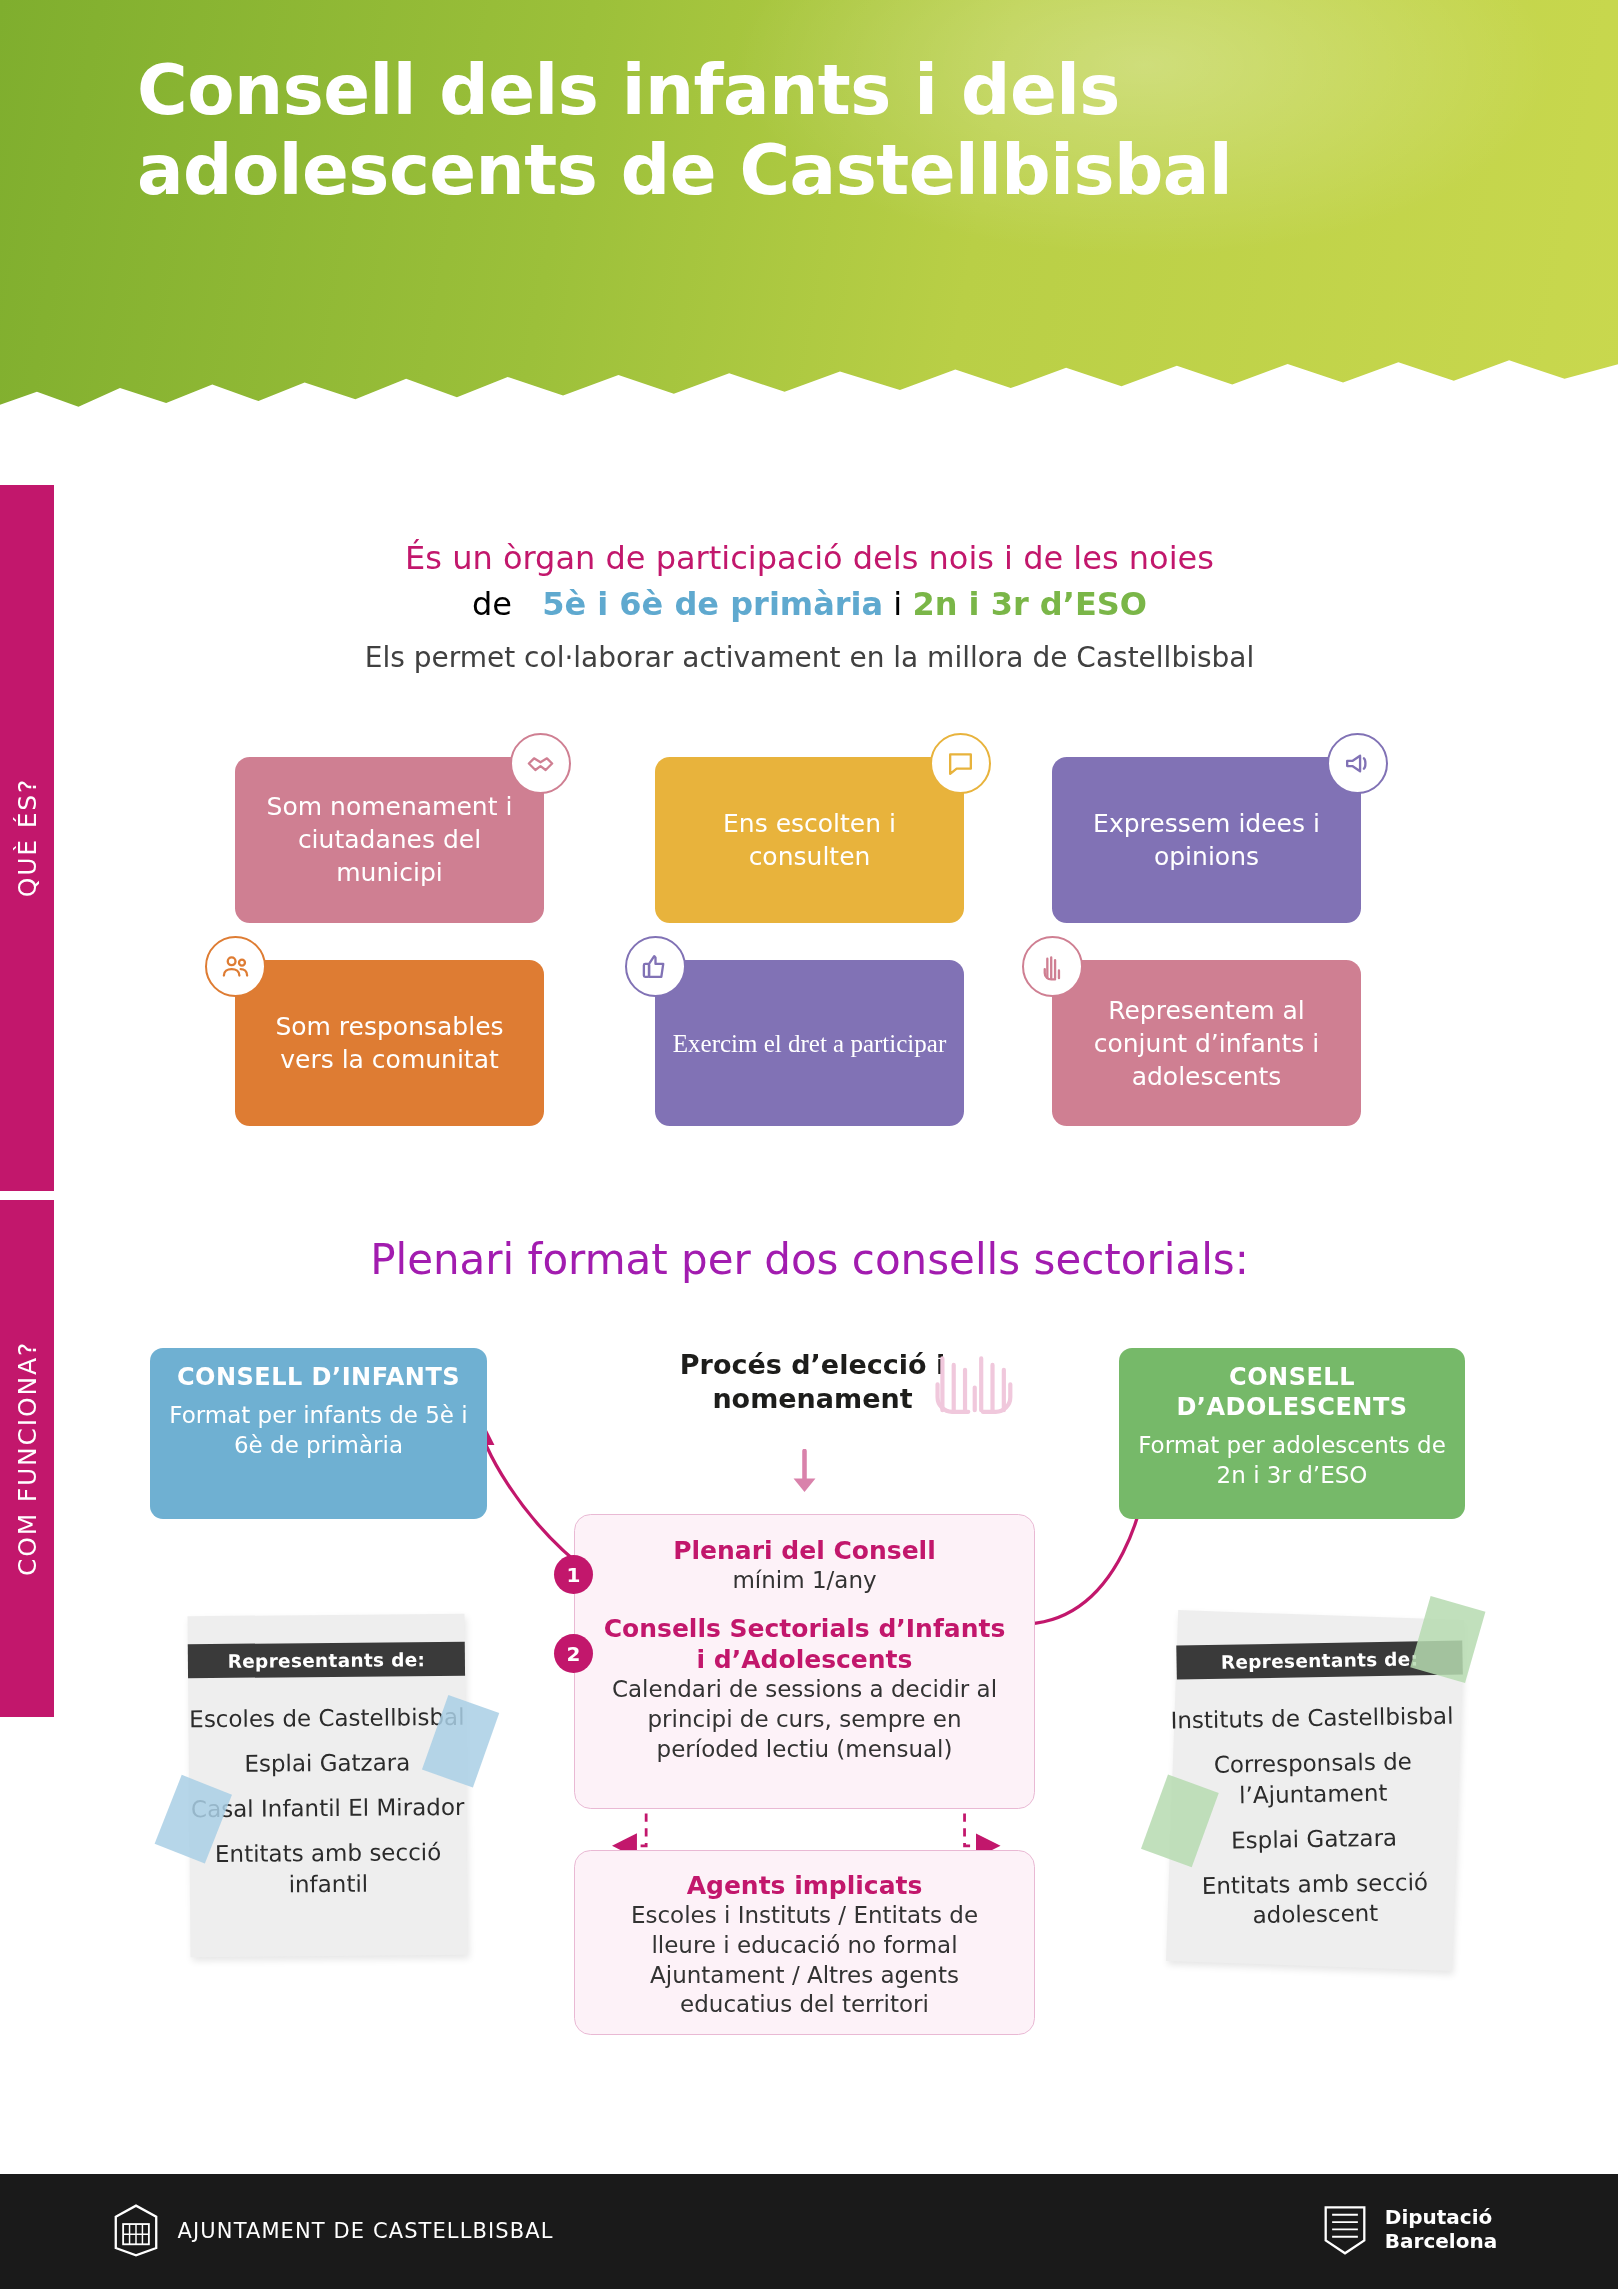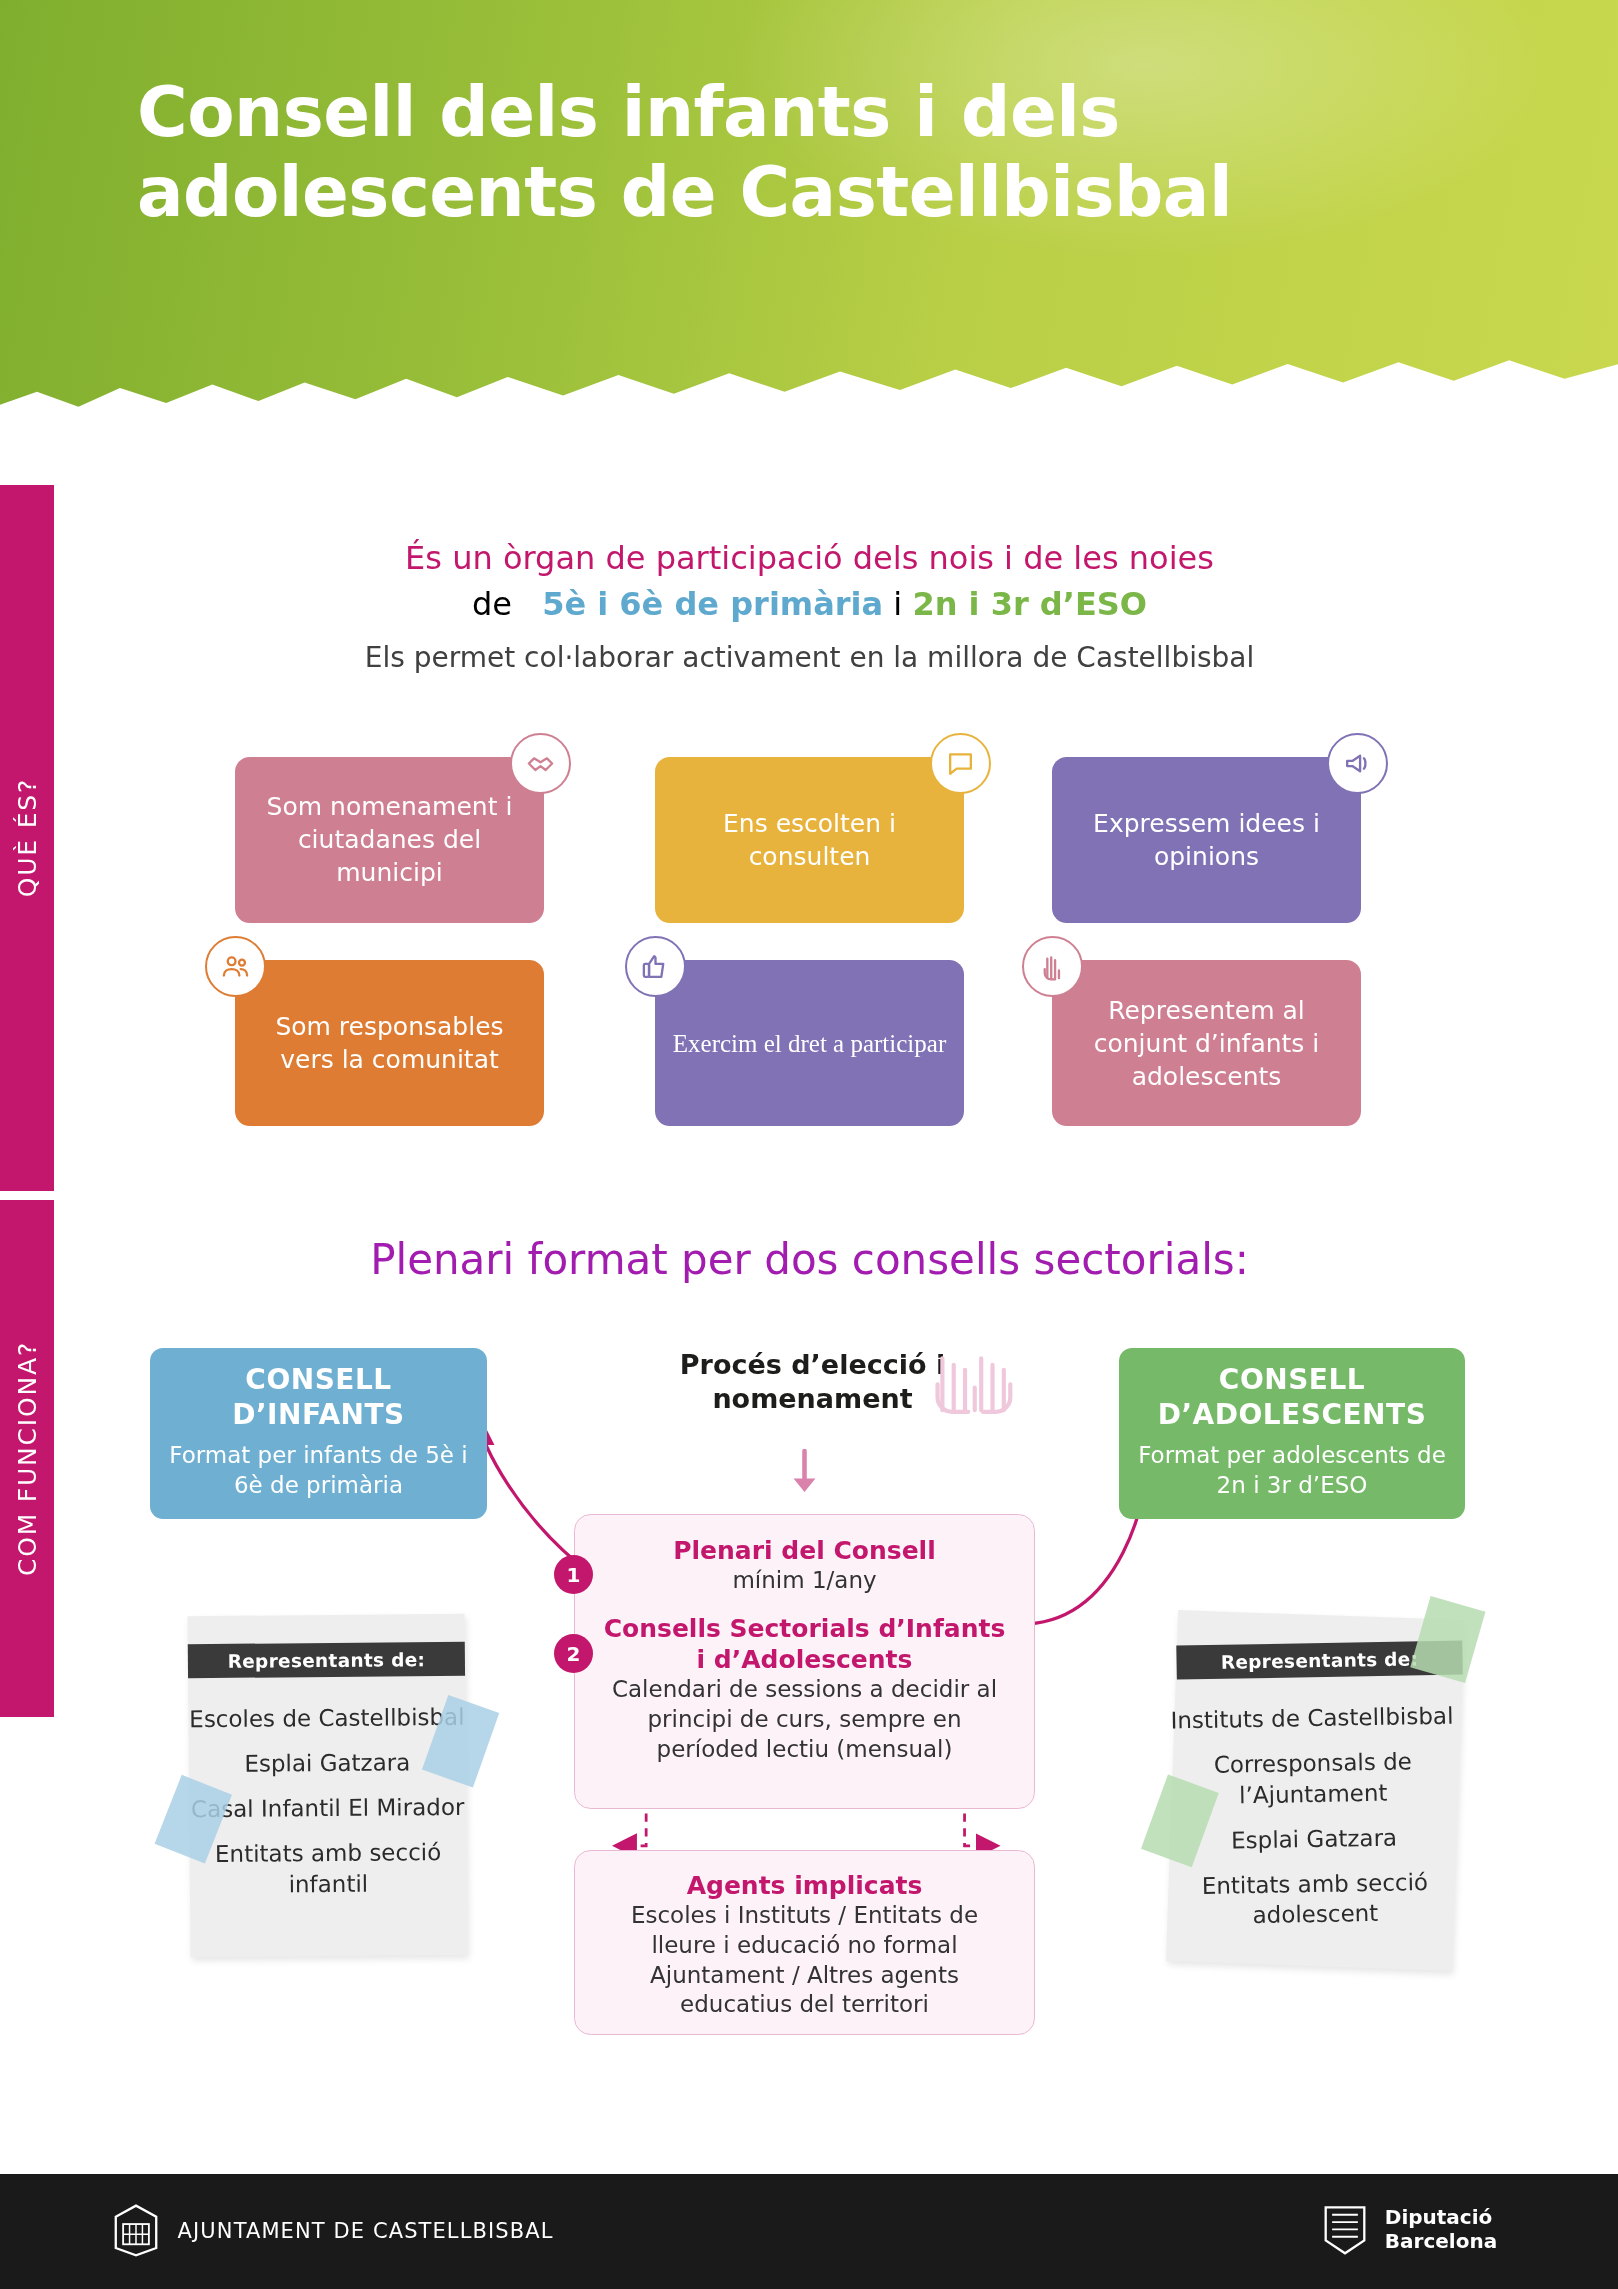--- a/index.html
+++ b/index.html
@@ -13,21 +13,21 @@
   .header {
     position:absolute; left:0; top:0; width:1619px; height:425px;
     background:linear-gradient(100deg, #7fae2e 0%, #9cc03a 35%, #b9cf46 60%, #c9d84e 100%);
     overflow:hidden;
   }
   .header .glow {
     position:absolute; left:45%; top:-129px; width:831px; height:388px;
     background:radial-gradient(ellipse at center, rgba(255,255,255,0.28) 0%, rgba(255,255,255,0) 70%);
   }
   .header-title {
-    position:absolute; left:137px; top:72px; width:1384px;
+    position:absolute; left:137px; top:50px; width:1384px;
     color:#ffffff; font-size:69px; font-weight:bold; line-height:1.16;
     letter-spacing:-0.5px;
     font-family:"DejaVu Sans", sans-serif;
   }
   .torn {
     position:absolute; left:0; top:351px; width:1619px; height:102px;
   }
 
   
   .side-tab {
@@ -87,21 +87,21 @@
     color:#a21caf; font-size:42px;
   }
 
   
   .flow { position:absolute; left:0; top:1329px; width:1619px; height:766px; }
 
   .council-box {
     position:absolute; border-radius:13px; color:#ffffff; text-align:center;
     padding:14.8px 13px; box-sizing:border-box;
   }
-  .council-box .t { font-size:28px; font-weight:bold; line-height:1.25; letter-spacing:0.5px; }
+  .council-box .t { font-size:24px; font-weight:bold; line-height:1.25; letter-spacing:0.5px; }
   .council-box .s { font-size:23px; line-height:1.3; margin-top:9.2px; }
   #council-infants { left:150px; top:18.5px; width:337px; height:171px; background:#6fb0d2; }
   #council-adolescents { left:1119px; top:18.5px; width:346px; height:171px; background:#76b969; }
 
   .proces {
     position:absolute; left:637px; top:18.5px; width:351px; text-align:center;
   }
   .proces .p-title { color:#1d1d1b; font-size:27px; font-weight:bold; line-height:1.28; }
   .hands { position:absolute; left:923px; top:0px; width:97px; height:88px; }
   .down-arrow { position:absolute; left:789px; top:120px; }

